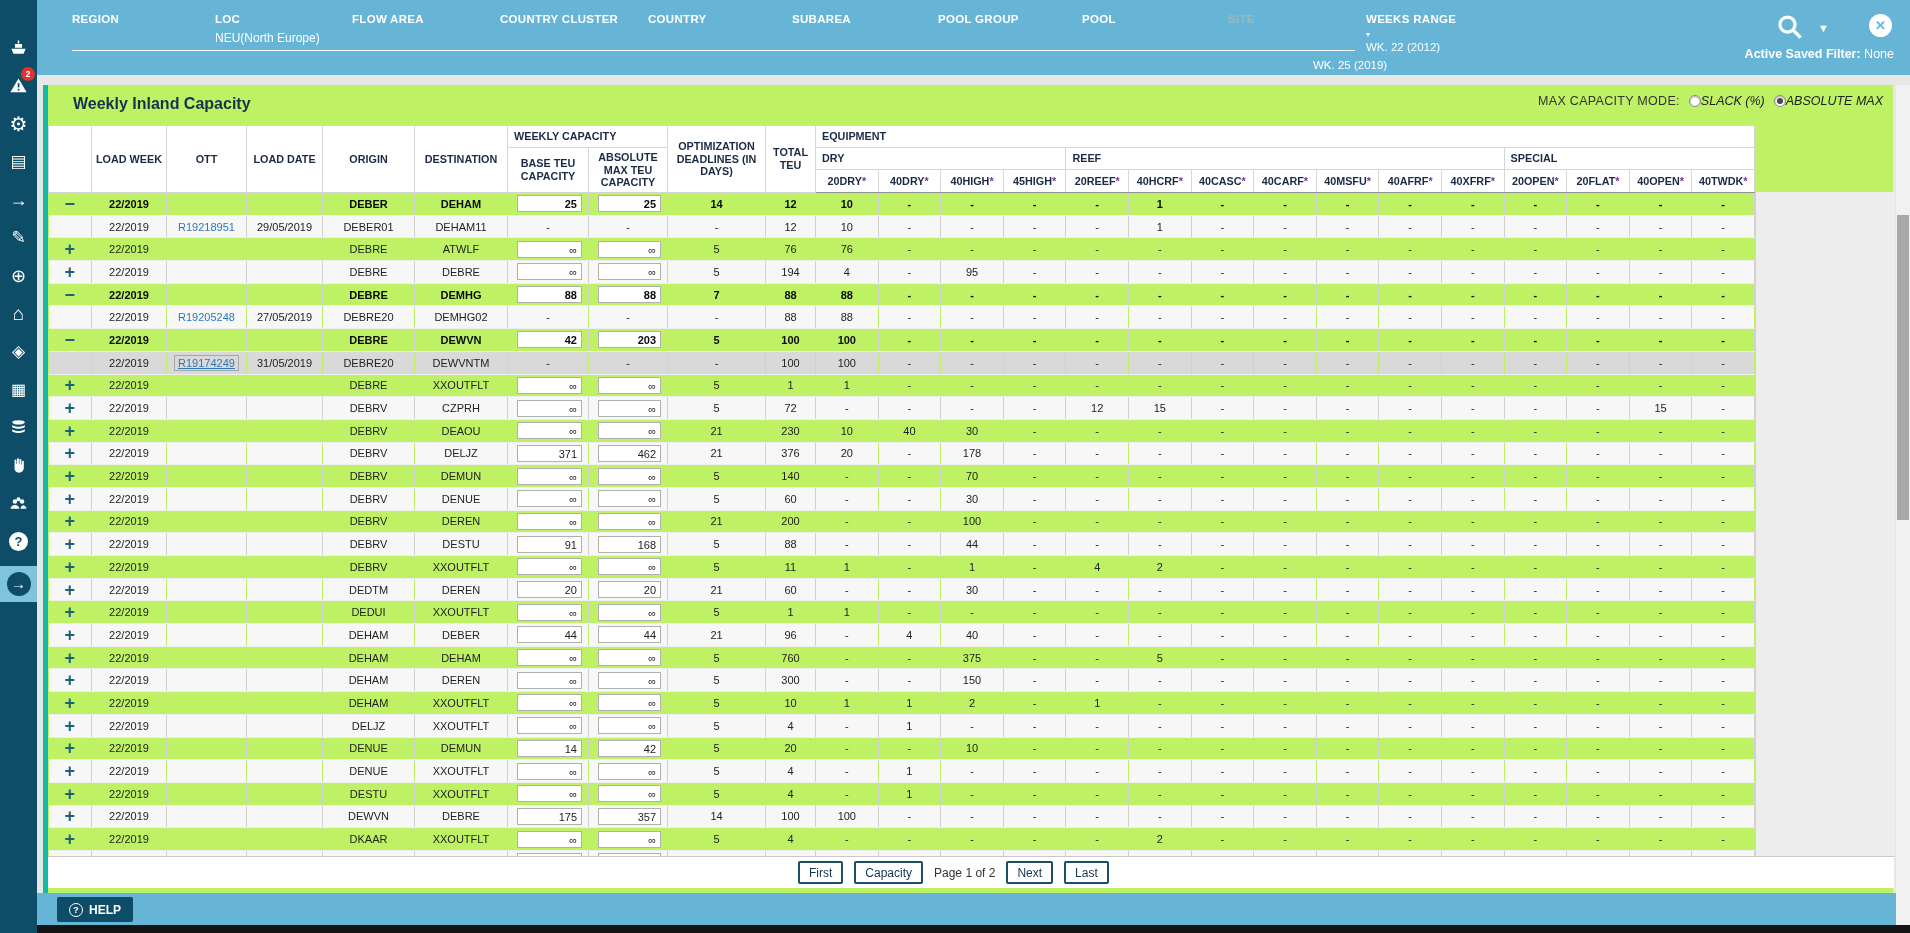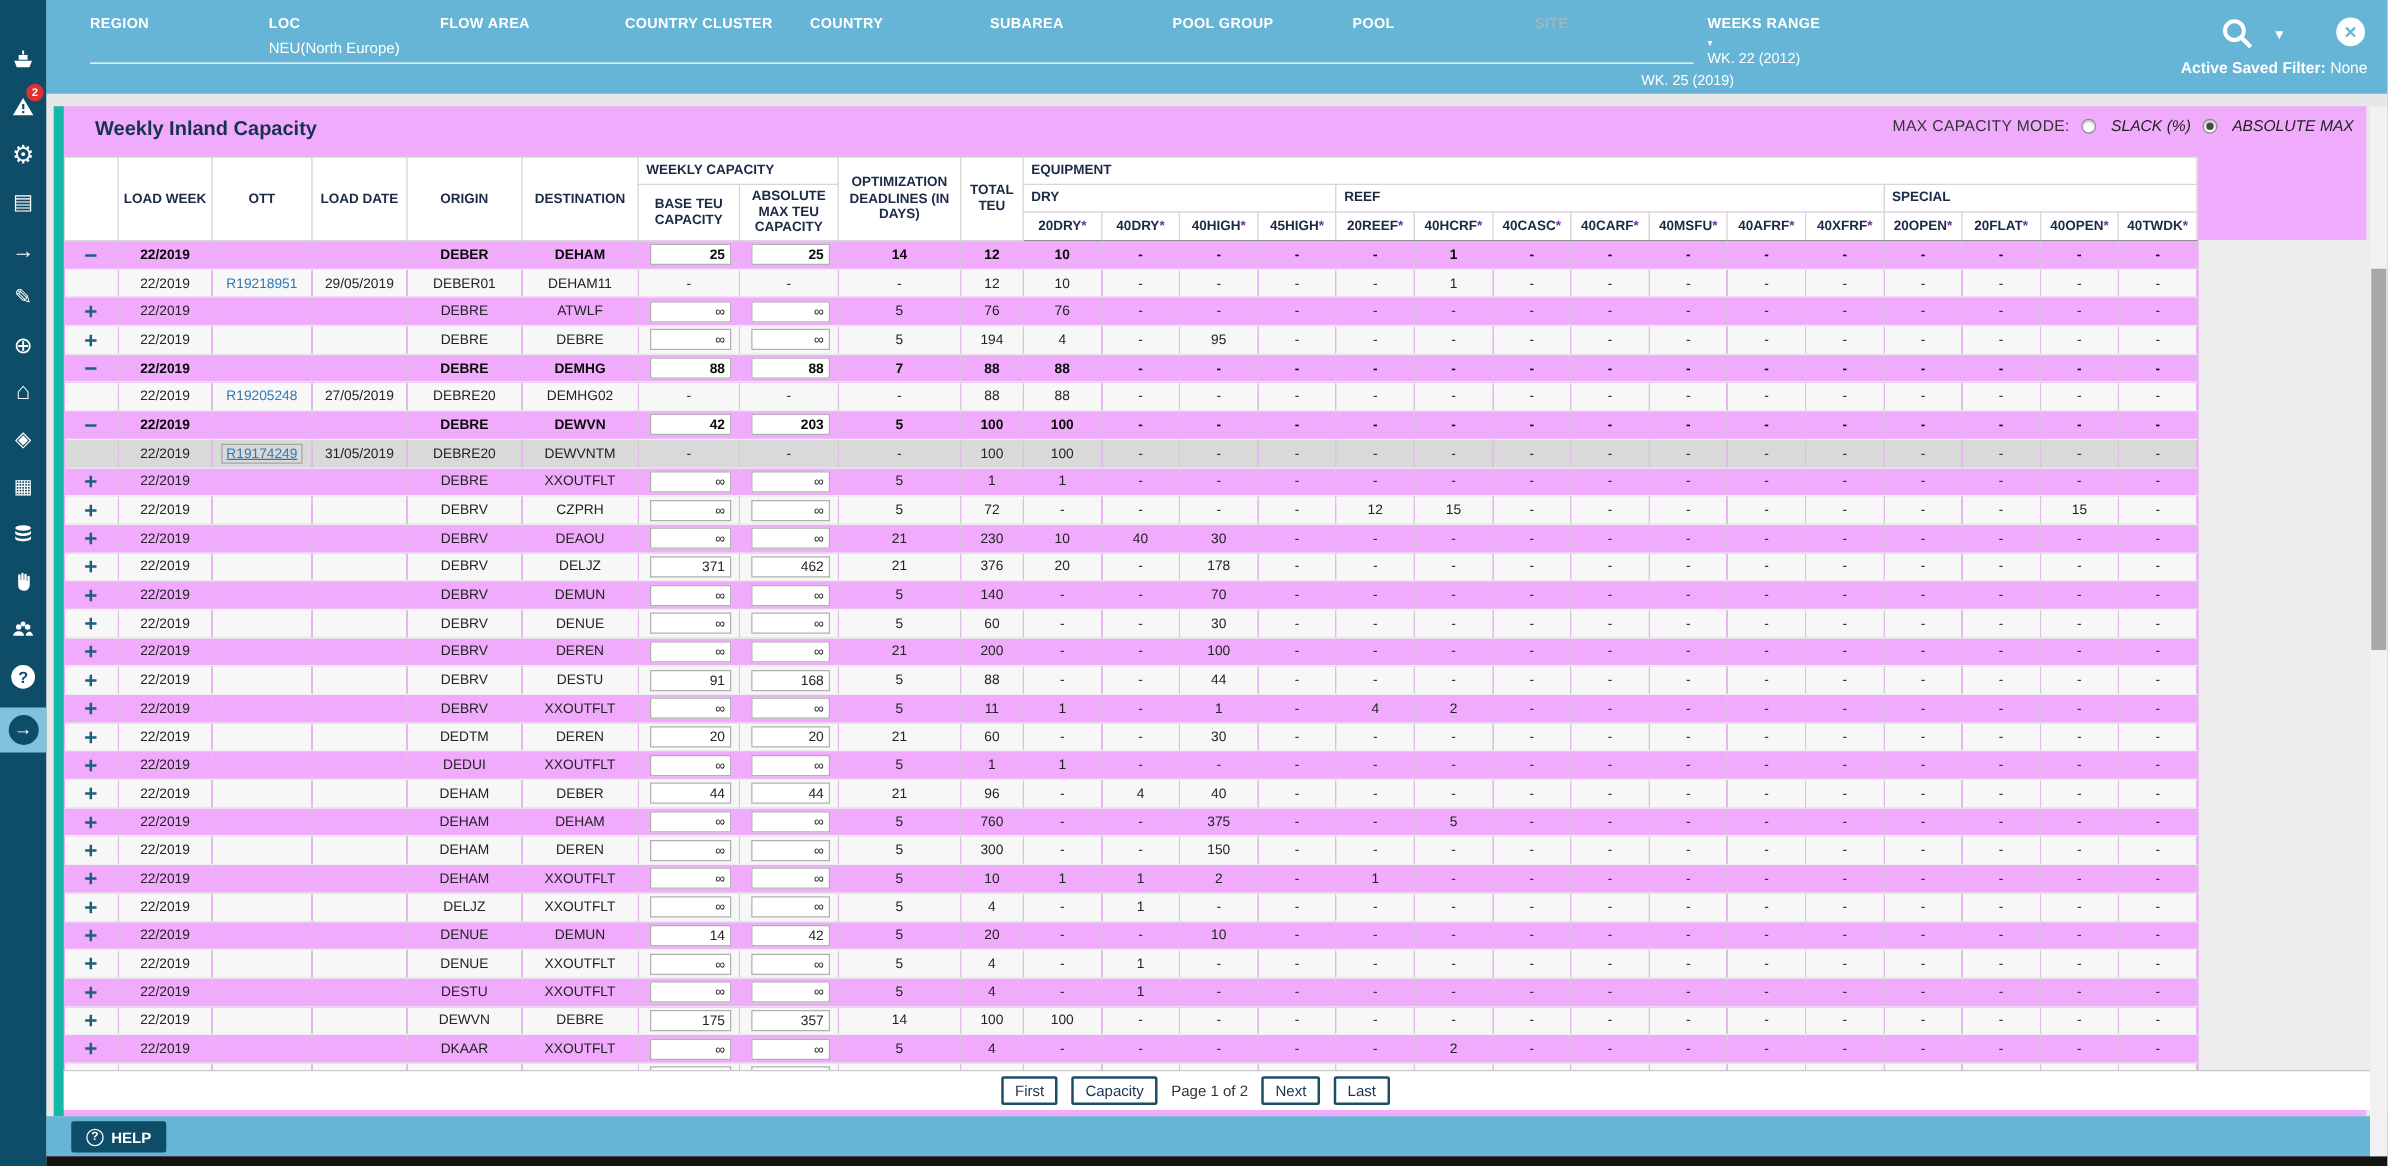--- a/index.html
+++ b/index.html
@@ -30,26 +30,26 @@
   .wr-caret { position:absolute; top:30px; color:#fff; font-size:8px; }
   .wr-val { position:absolute; color:#fff; font-size:11.5px; white-space:nowrap; }
   .tb-search { position:absolute; left:1738px; top:12px; cursor:pointer; }
   .tb-caret { position:absolute; left:1781px; top:22px; color:#fff; font-size:11px; cursor:pointer; }
   .tb-close { position:absolute; left:1832px; top:14px; width:23px; height:23px; border-radius:50%; background:#fff;
               color:#66b5d6; font-weight:bold; font-size:13px; text-align:center; line-height:23px; cursor:pointer; }
   .tb-asf { position:absolute; right:16px; top:47px; color:#fff; font-size:12.5px; white-space:nowrap; }
   .tb-asf b { font-weight:bold; }
 
   
-  .panel { position:absolute; left:43px; top:85px; width:1850px; height:808px; background:#f0abfc;
-           border-left:8px solid #14b8a6; z-index:2; }
+  .panel { position:absolute; left:43px; top:85px; width:1850px; height:808px; background:#bef264;
+           border-left:5px solid #14b8a6; z-index:2; }
   .page-title { position:absolute; left:25px; top:10px; font-size:16px; font-weight:bold; color:#16324f; }
   .mode { position:absolute; top:9px; right:10px; display:flex; align-items:center; gap:9px; font-size:12.5px; color:#333; }
   .mode .mlabel { letter-spacing:.3px; }
-  .mode .opt { display:flex; align-items:center; gap:12px; font-style:italic; color:#222; cursor:pointer; }
+  .mode .opt { display:flex; align-items:center; gap:0; font-style:italic; color:#222; cursor:pointer; }
   .radio { width:12px; height:12px; border-radius:50%; border:1px solid #8a8a8a; background:#fdfdfd; display:inline-block;
            box-shadow:inset 0 1px 2px rgba(0,0,0,.3); }
   .radio.on::after { content:""; display:block; width:6px; height:6px; margin:2px; border-radius:50%; background:#4a4a4a; }
 
   .side-gray { position:absolute; left:1708px; top:107px; width:139px; height:664px; background:#ededed; }
 
   
   .tablewrap { position:absolute; left:0; top:40px; width:1708px; height:731px; overflow:hidden; }
   table { border-collapse:collapse; table-layout:fixed; width:1707px; }
   th { background:#fff; border:1px solid #d6d6d6; font-size:10.8px; color:#1a2a45; padding:1px 3px;

